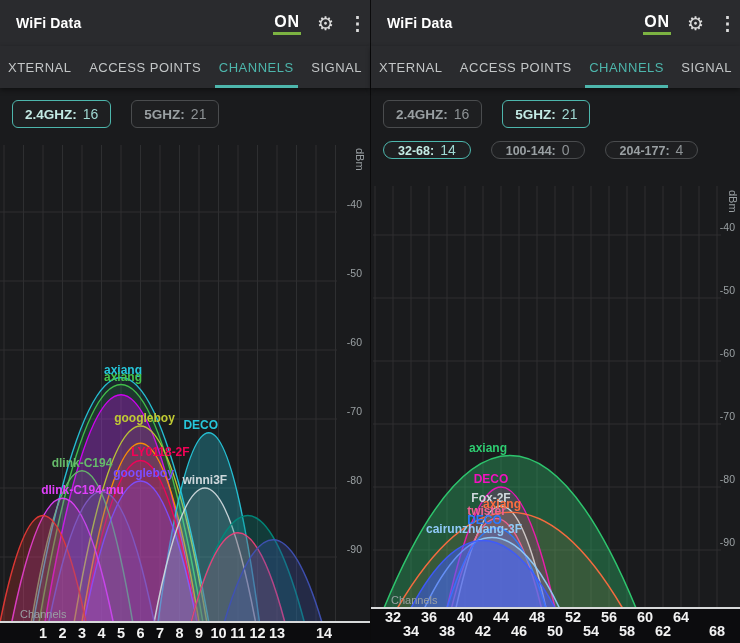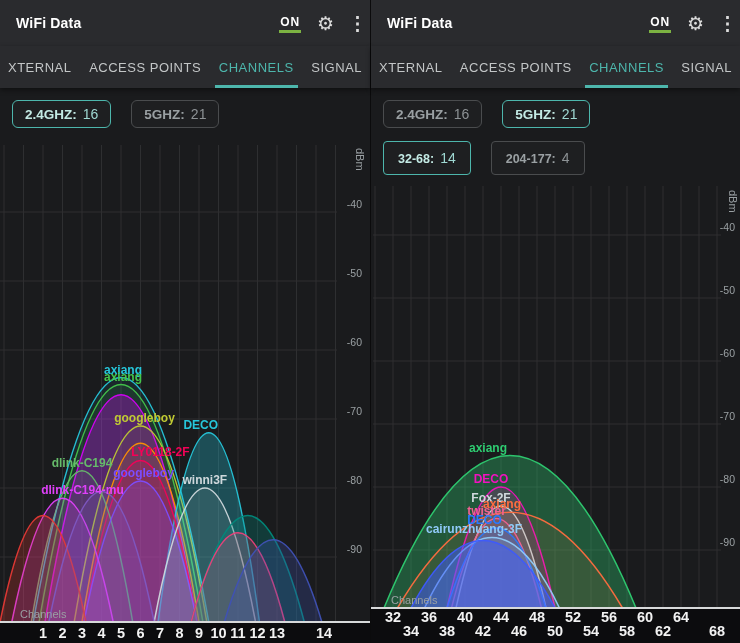--- a/index.html
+++ b/index.html
@@ -4,41 +4,41 @@
 <style>
   html,body{margin:0;padding:0;background:#000;}
   .app{position:relative;width:740px;height:643px;background:#1a1b1d;overflow:hidden;
        font-family:"Liberation Sans",sans-serif;-webkit-font-smoothing:antialiased;}
   .panel{position:absolute;top:0;width:370px;height:643px;background:#1a1b1d;}
   .panel.left{left:0;}
   .panel.right{left:370px;border-left:1px solid #0b0b0c;box-sizing:border-box;}
   .appbar{height:46px;background:#2a2b2e;display:flex;align-items:center;padding:0 12px 0 16px;}
   .appbar .title{color:#ffffff;font-size:14px;font-weight:700;letter-spacing:.2px;white-space:nowrap;}
   .appbar .spacer{flex:1;}
-  .on-toggle{color:#fff;font-weight:700;font-size:12px;letter-spacing:.8px;
+  .on-toggle{color:#fff;font-weight:700;font-size:16px;letter-spacing:.8px;
              border-bottom:3px solid #7cb342;padding:1px 1px 1px;margin-right:16px;cursor:pointer;}
   .gear{color:#dcdcdc;font-size:19px;margin-right:14px;cursor:pointer;line-height:1;}
   .overflow{color:#dcdcdc;font-size:19px;font-weight:700;width:10px;text-align:center;cursor:pointer;line-height:1;}
   .tabbar{height:42px;background:#2a2b2e;display:flex;align-items:stretch;justify-content:space-between;
           padding:0 2px;color:#c3c6c7;font-size:13px;font-weight:500;letter-spacing:.5px;
           box-shadow:0 2px 5px rgba(0,0,0,.45);position:relative;z-index:2;}
   .tab{display:flex;align-items:center;justify-content:center;padding:0 6px;position:relative;
        white-space:nowrap;cursor:pointer;}
   .tab.sel{color:#4db6ac;}
   .tab.sel::after{content:"";position:absolute;left:2px;right:2px;bottom:0;height:3px;background:#4db6ac;}
   .chips{position:absolute;left:12px;display:flex;gap:20px;z-index:3;}
   .chips.band{top:100px;}
   .chips.range{top:141px;}
   .chip{border:1.5px solid #4a4c4e;border-radius:6px;padding:5px 12px;font-size:13.5px;
         color:#9aa0a3;font-weight:700;background:rgba(255,255,255,.02);
         display:flex;gap:6px;align-items:baseline;cursor:pointer;white-space:nowrap;}
   .chip .count{font-weight:400;font-size:14px;color:#8d9295;}
   .chip.sel{border-color:#4db6ac;color:#c4ebe5;}
   .chip.sel .count{color:#9fd8d2;}
-  .chip.pill{border-radius:4px;font-size:12.5px;padding:8px 14px;}
+  .chip.pill{border-radius:12px;font-size:12.5px;padding:0 14px;}
   svg.chart{position:absolute;left:0;top:0;width:370px;height:643px;z-index:1;}
   text.ytick{fill:#9aa0a3;font-size:10.5px;}
   text.dbm{fill:#9aa0a3;font-size:11px;}
   text.xtick{fill:#f2f2f2;font-size:14.5px;font-weight:700;}
   text.chlabel{fill:#9aa0a3;font-size:11px;}
   text.ssid{font-size:12px;font-weight:700;}
 </style>
 </head>
 <body>
 
@@ -178,20 +178,24 @@
         </div>
         <div class="chip sel">
           <span>5GHZ:</span>
           <span class="count">21</span>
         </div>
       </div>
     <div class="chips range">
         <div class="chip pill sel">
           <span>32-68:</span>
           <span class="count">14</span>
+        </div>
+        <div class="chip pill">
+          <span>100-144:</span>
+          <span class="count">0</span>
         </div>
         <div class="chip pill">
           <span>204-177:</span>
           <span class="count">4</span>
         </div>
       </div>
     <svg class="chart" viewBox="0 0 370 643">
         <defs>
           <clipPath id="clip1">
             <rect x="2" y="0" width="348" height="608"></rect>

